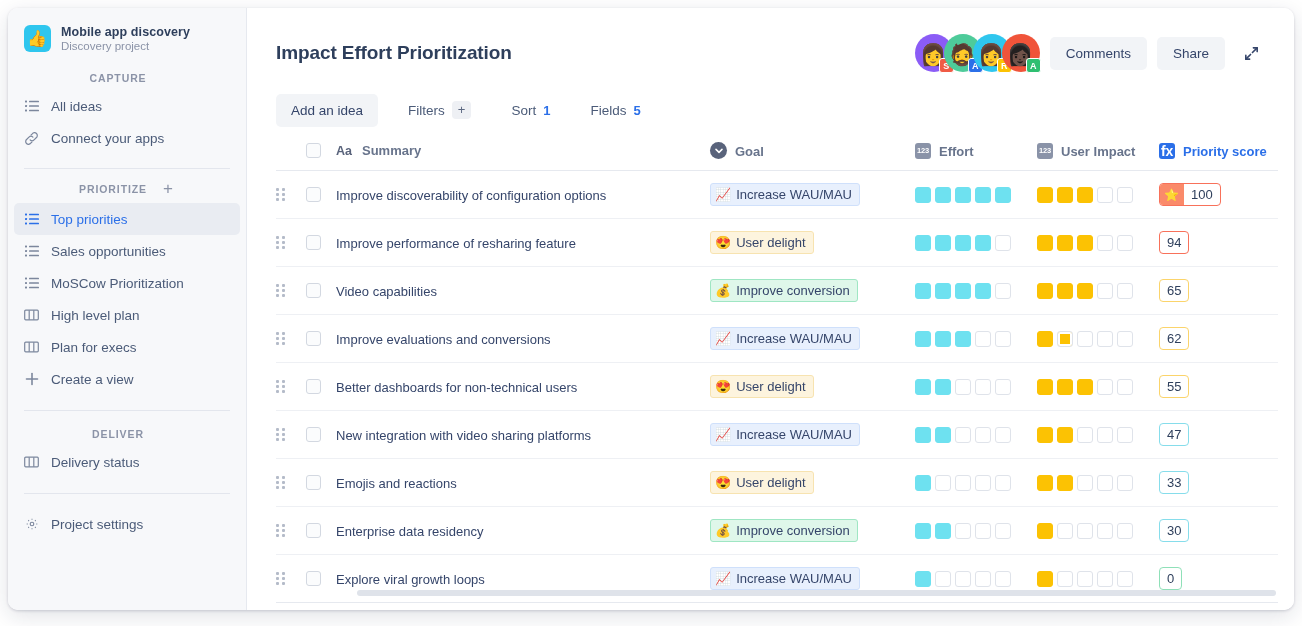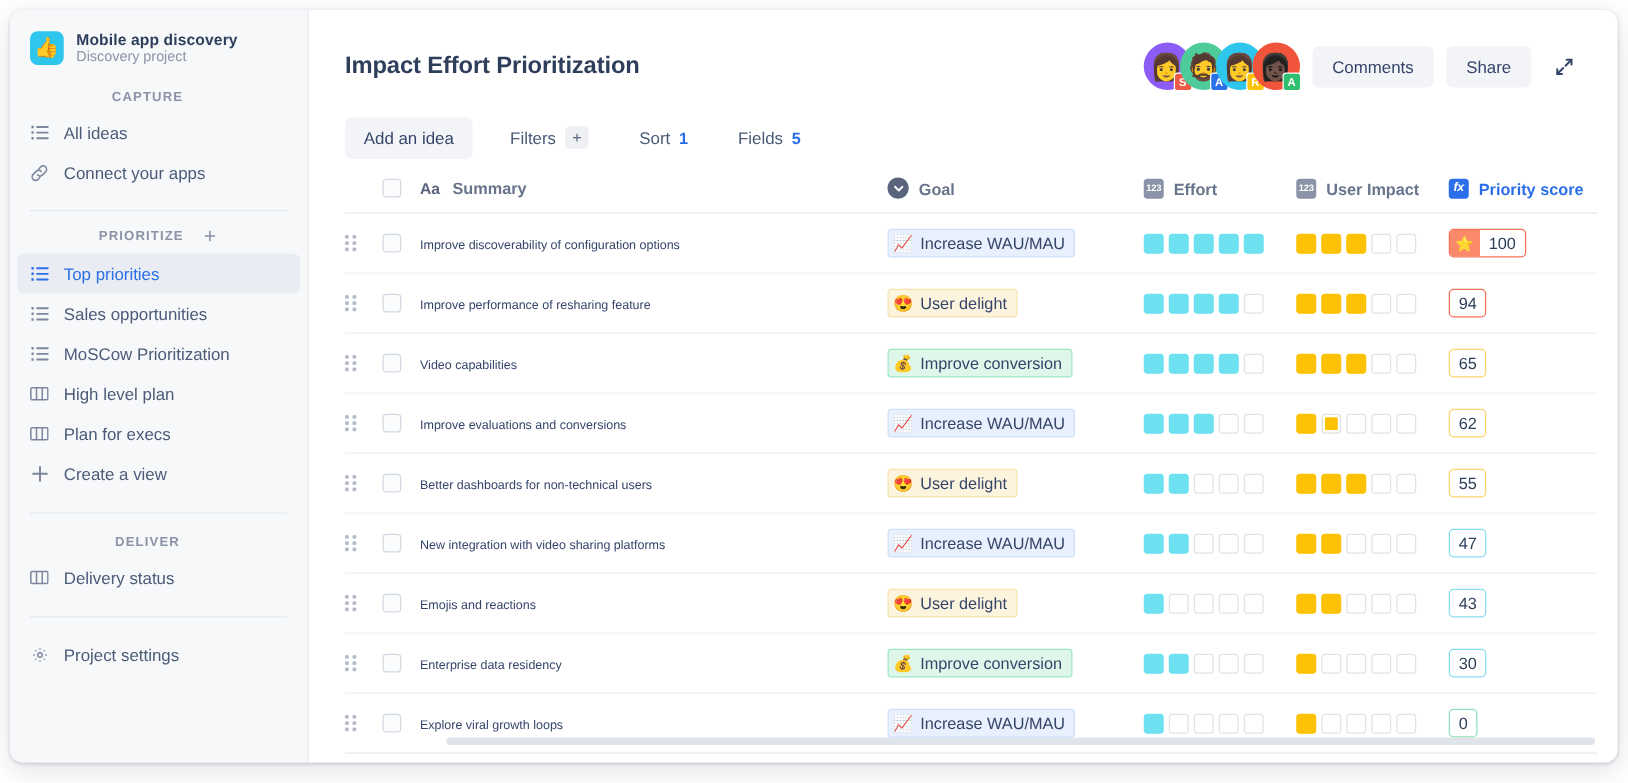--- a/index.html
+++ b/index.html
@@ -144,21 +144,21 @@
   .th-label { font-size: 13px; color: #6b7governmental; color: #68748c; font-weight: bold; }
   .th-label.accent { color: #2b6fe8; }
 
   .ico-sq {
     width: 16px; height: 16px; border-radius: 3px; flex: 0 0 16px;
     background: #8a93a8; color: #fff;
     font-size: 7.5px; font-weight: bold;
     display: flex; align-items: center; justify-content: center;
     letter-spacing: -.2px;
   }
-  .ico-sq.blue { background: #2b6fe8; font-size: 10px; font-style: italic; }
+  .ico-sq.blue { background: #2b6fe8; font-size: 14px; }
   .ico-circle {
     width: 17px; height: 17px; border-radius: 50%; flex: 0 0 17px;
     background: #59637b; color: #fff;
     display: flex; align-items: center; justify-content: center;
     font-size: 8px;
   }
   .ico-aa { font-size: 12.5px; font-weight: bold; color: #59637b; width: 18px; }
 
   tbody td {
     padding: 0; height: 48px; vertical-align: middle;
@@ -178,21 +178,21 @@
     width: 12px; height: 14px; cursor: grab;
     display: grid; grid-template-columns: 3px 3px; grid-template-rows: 3px 3px 3px;
     gap: 2px 3px; align-content: center;
   }
   .drag-dots i { background: #b4bbc9; border-radius: 1px; display: block; width: 3px; height: 3px; }
 
   .cb {
     width: 15px; height: 15px; border: 1px solid #d3d8e1;
     border-radius: 3px; background: #fbfcfd; cursor: pointer; display: block;
   }
-  .sum-text { font-size: 10px; color: #35456a; }
+  .sum-text { font-size: 13px; color: #35456a; }
 
   .tag {
     display: inline-flex; align-items: center; gap: 5px;
     border-radius: 3px; padding: 3px 7px 3px 4px;
     font-size: 13px; color: #35456a; white-space: nowrap;
     border: 1px solid transparent;
   }
   .tag .emo { font-size: 13px; line-height: 1; }
   .tag.blue  { background: #e8f0fd; border-color: #cfe0fb; }
   .tag.amber { background: #fdf4de; border-color: #f7e3b0; }
@@ -785,21 +785,21 @@
               <td class="c-imp">
                 <div class="squares">
                   <span class="sq on-amber"></span>
                   <span class="sq on-amber"></span>
                   <span class="sq"></span>
                   <span class="sq"></span>
                   <span class="sq"></span>
                 </div>
               </td>
               <td class="c-score"><span class="score-box b-cyan">
-                  <span class="val">43</span>
+                  <span class="val">33</span>
                 </span></td>
             </tr>
             <tr>
               <td class="c-drag">
                 <div class="drag-dots">
                   <i></i>
                   <i></i>
                   <i></i>
                   <i></i>
                   <i></i>

